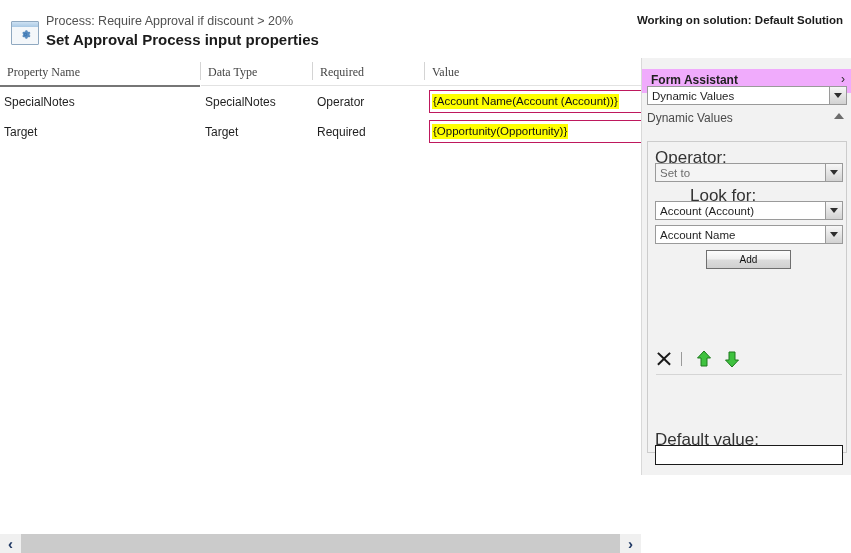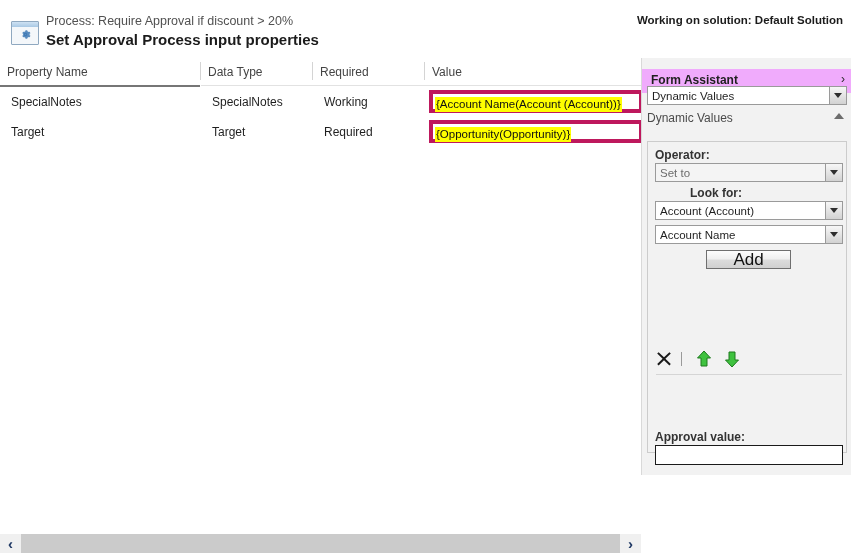--- a/index.html
+++ b/index.html
@@ -87,20 +87,21 @@
     width: 641px;
     height: 468px;
     background: #ffffff;
     overflow: hidden;
   }
   #grid-header {
     position: absolute;
     left: 0; top: 0;
     width: 641px;
     height: 28px;
+    font-family: Liberation Serif, serif;
   }
   .col-head {
     position: absolute;
     top: 0;
     height: 28px;
     line-height: 28px;
     font-size: 12px;
     color: #444444;
     padding-left: 7px;
     box-sizing: border-box;
@@ -131,33 +132,33 @@
     width: 641px;
     height: 28px;
   }
   .cell {
     position: absolute;
     top: 0;
     height: 28px;
     line-height: 28px;
     font-size: 12px;
     color: #1f1f1f;
-    padding-left: 11px;
+    padding-left: 4px;
     box-sizing: border-box;
     white-space: nowrap;
     overflow: hidden;
   }
   .value-box {
     position: absolute;
     top: 2px;
     left: 429px;
     width: 214px;
     height: 23px;
     background: #ffffff;
-    border: 4px solid #be185d;
+    border: 1px solid #be185d;
     box-sizing: border-box;
   }
   .value-text {
     display: inline-block;
     background: #ffff00;
     font-size: 11.5px;
     line-height: 15px;
     color: #111111;
     margin: 3px 0 0 2px;
     padding: 0 1px;
@@ -263,33 +264,33 @@
     top: 83px;
     width: 200px;
     height: 312px;
     background: #f2f2f2;
     border: 1px solid #cccccc;
     box-sizing: border-box;
   }
 
   .fld-label {
     position: absolute;
-    font-size: 12px;
-    font-weight: bold;
+    font-size: 17px;
+    font-weight: normal;
     color: #333333;
     white-space: nowrap;
   }
 
   .btn {
     position: absolute;
     background: linear-gradient(#fdfdfd 0%, #f0f0f0 45%, #dcdcdc 55%, #d0d0d0 100%);
     border: 1px solid #6f6f6f;
     box-sizing: border-box;
     font-family: "Liberation Sans", sans-serif;
-    font-size: 17px;
+    font-size: 10px;
     color: #111111;
     text-align: center;
     cursor: pointer;
   }
 
   #icon-row {
     position: absolute;
     left: 8px;
     top: 208px;
     width: 186px;
@@ -442,21 +443,21 @@
     <div class="col-sep" style="left:424px;"></div>
     <div class="col-head" style="left:425px;width:210px;">Value</div>
 
     <div class="head-underline active" style="left:0px;width:200px;"></div>
     <div class="head-underline" style="left:201px;width:440px;"></div>
   </div>
 
   <div class="grid-row" style="top:30px;">
     <div class="cell" style="left:0px;width:200px;">SpecialNotes</div>
     <div class="cell" style="left:201px;width:111px;">SpecialNotes</div>
-    <div class="cell" style="left:313px;width:111px;">Working</div>
+    <div class="cell" style="left:313px;width:111px;">Operator</div>
     <div class="value-box">
       <span class="value-text">{Account Name(Account (Account))}</span>
     </div>
   </div>
 
   <div class="grid-row" style="top:60px;">
     <div class="cell" style="left:0px;width:200px;">Target</div>
     <div class="cell" style="left:201px;width:111px;">Target</div>
     <div class="cell" style="left:313px;width:111px;">Required</div>
     <div class="value-box">
@@ -508,21 +509,21 @@
       <svg class="arrow-icon" style="left:40px;" viewBox="0 0 16 18">
         <path d="M8 1 L14.5 8 L11 8 L11 16 L5 16 L5 8 L1.5 8 Z" fill="#3fc23f" stroke="#1e7a1e" stroke-width="1"></path>
       </svg>
       <svg class="arrow-icon" style="left:68px;" viewBox="0 0 16 18">
         <path d="M8 17 L1.5 10 L5 10 L5 2 L11 2 L11 10 L14.5 10 Z" fill="#3fc23f" stroke="#1e7a1e" stroke-width="1"></path>
       </svg>
     </div>
     <div id="icon-row-rule"></div>
 
 
-    <div class="fld-label" style="left:7px;top:288px;">Approval value:</div>
+    <div class="fld-label" style="left:7px;top:288px;">Default value:</div>
     <input id="default-input" type="text" value="" style="">
 
     <div class="btn" style="left:52px;top:338px;width:96px;height:21px;line-height:19px;">OK</div>
   </div>
 
 </div>
 
 <div id="bottom-gap"></div>
 <div id="bottom-right-fill"></div>
 

